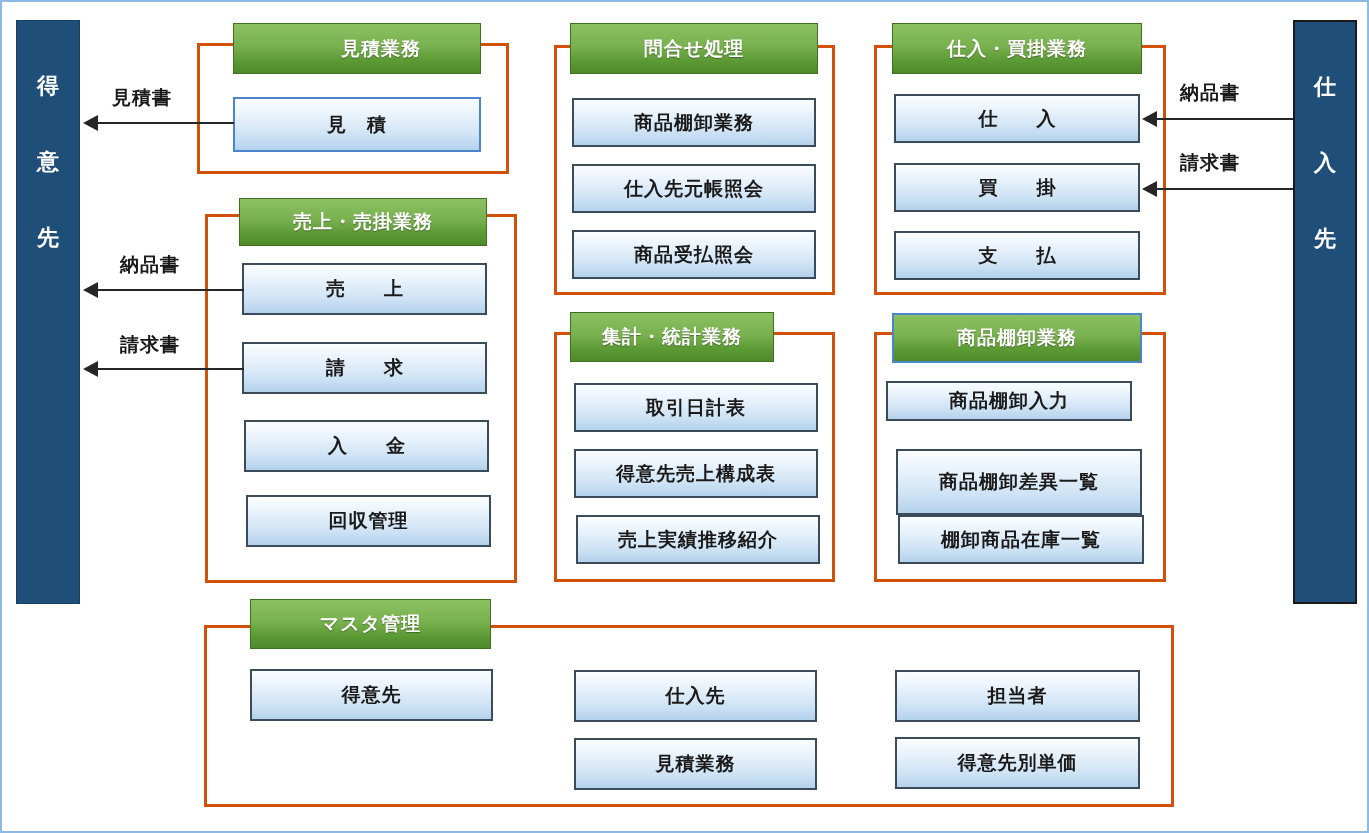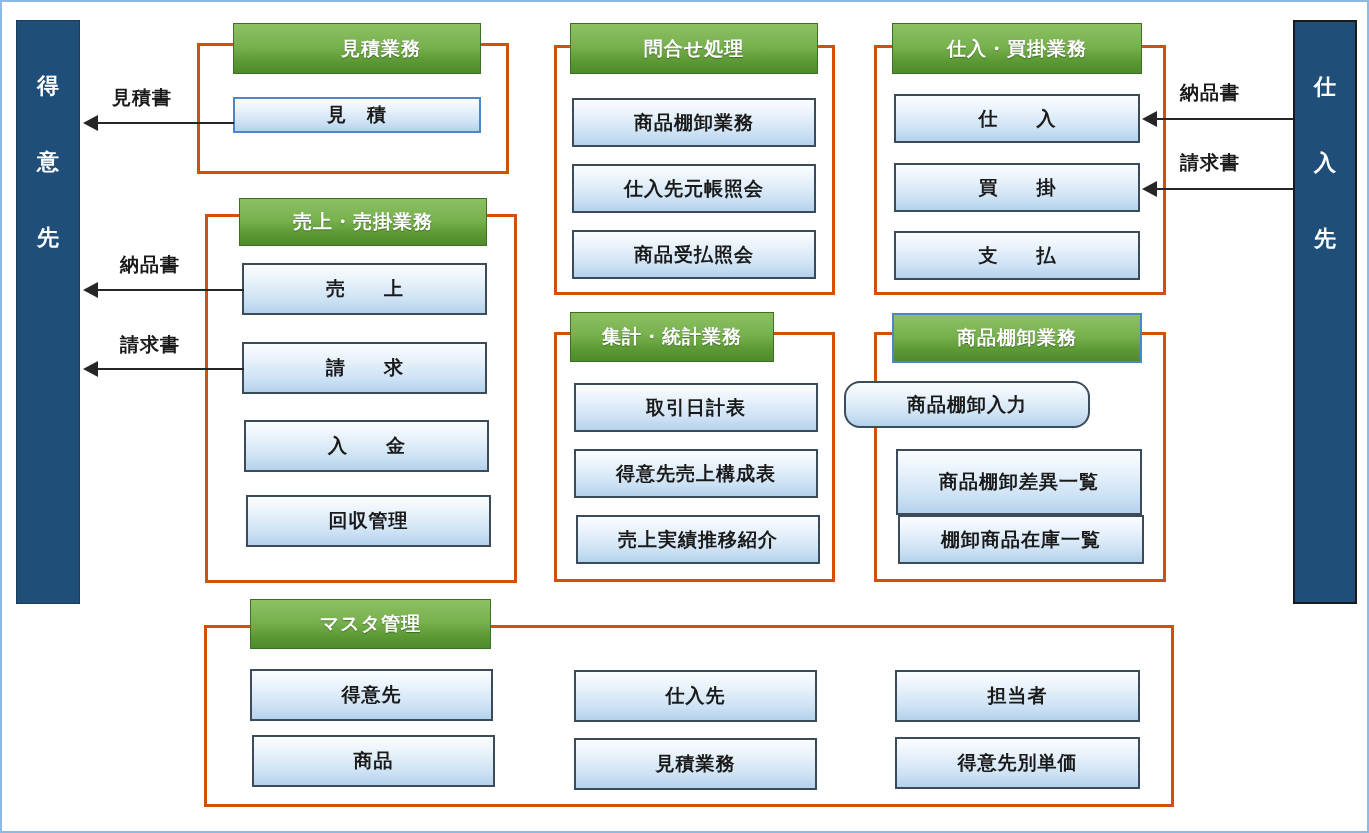--- a/index.html
+++ b/index.html
@@ -126,21 +126,21 @@
   </div>
 
   <div class="actor-bar" style="left:1291px; top:18px; width:64px; height:584px; border:2px solid #1a1a1a;">
     <span class="ch">仕</span>
     <span class="ch">入</span>
     <span class="ch">先</span>
   </div>
 
   <div class="orange-frame" style="left:195px; top:41px; width:312px; height:131px;"></div>
   <div class="green-header" style="left:231px; top:21px; width:248px; height:51px;padding-left:48px;">見積業務</div>
-  <div class="proc-box blue-edge" style="left:231px; top:95px; width:248px; height:36px;">見　積</div>
+  <div class="proc-box blue-edge" style="left:231px; top:95px; width:248px; height:55px;">見　積</div>
 
   <div class="arrow-label" style="left:110px; top:83px;">見積書</div>
   <div class="arrow-line" style="left:96px; top:120px; width:136px;"></div>
   <div class="arrow-head-left" style="left:81px; top:113px;"></div>
 
   <div class="orange-frame" style="left:203px; top:212px; width:312px; height:369px;"></div>
   <div class="green-header" style="left:237px; top:196px; width:248px; height:48px;">売上・売掛業務</div>
   <div class="proc-box wide-sp" style="left:240px; top:261px; width:245px; height:52px;">売　上</div>
   <div class="proc-box wide-sp" style="left:240px; top:340px; width:245px; height:52px;">請　求</div>
   <div class="proc-box wide-sp" style="left:242px; top:418px; width:245px; height:52px;">入　金</div>
@@ -175,29 +175,28 @@
   <div class="arrow-label" style="left:1178px; top:78px;">納品書</div>
   <div class="arrow-line" style="left:1155px; top:116px; width:136px;"></div>
   <div class="arrow-head-left" style="left:1140px; top:109px;"></div>
 
   <div class="arrow-label" style="left:1178px; top:148px;">請求書</div>
   <div class="arrow-line" style="left:1155px; top:186px; width:136px;"></div>
   <div class="arrow-head-left" style="left:1140px; top:179px;"></div>
 
   <div class="orange-frame" style="left:872px; top:330px; width:292px; height:250px;"></div>
   <div class="green-header blue-edge" style="left:890px; top:311px; width:250px; height:50px;">商品棚卸業務</div>
-  <div class="proc-box" style="left:842px; top:379px; width:246px; height:47px;border-radius:16px;">商品棚卸入力</div>
+  <div class="proc-box" style="left:884px; top:379px; width:246px; height:40px;">商品棚卸入力</div>
   <div class="proc-box" style="left:894px; top:447px; width:246px; height:66px;">商品棚卸差異一覧</div>
   <div class="proc-box" style="left:896px; top:513px; width:246px; height:49px;">棚卸商品在庫一覧</div>
 
   <div class="orange-frame" style="left:202px; top:623px; width:970px; height:182px;"></div>
   <div class="green-header" style="left:248px; top:597px; width:241px; height:50px;">マスタ管理</div>
 
   <div class="proc-box" style="left:248px; top:667px; width:243px; height:52px;">得意先</div>
-  <div class="proc-box" style="left:250px; top:733px; width:243px; height:52px;">商品</div>
 
   <div class="proc-box" style="left:572px; top:668px; width:243px; height:52px;">仕入先</div>
   <div class="proc-box" style="left:572px; top:736px; width:243px; height:52px;">見積業務</div>
 
   <div class="proc-box" style="left:893px; top:668px; width:245px; height:52px;">担当者</div>
   <div class="proc-box" style="left:893px; top:735px; width:245px; height:52px;">得意先別単価</div>
 
 </div>
 
 </body></html>

